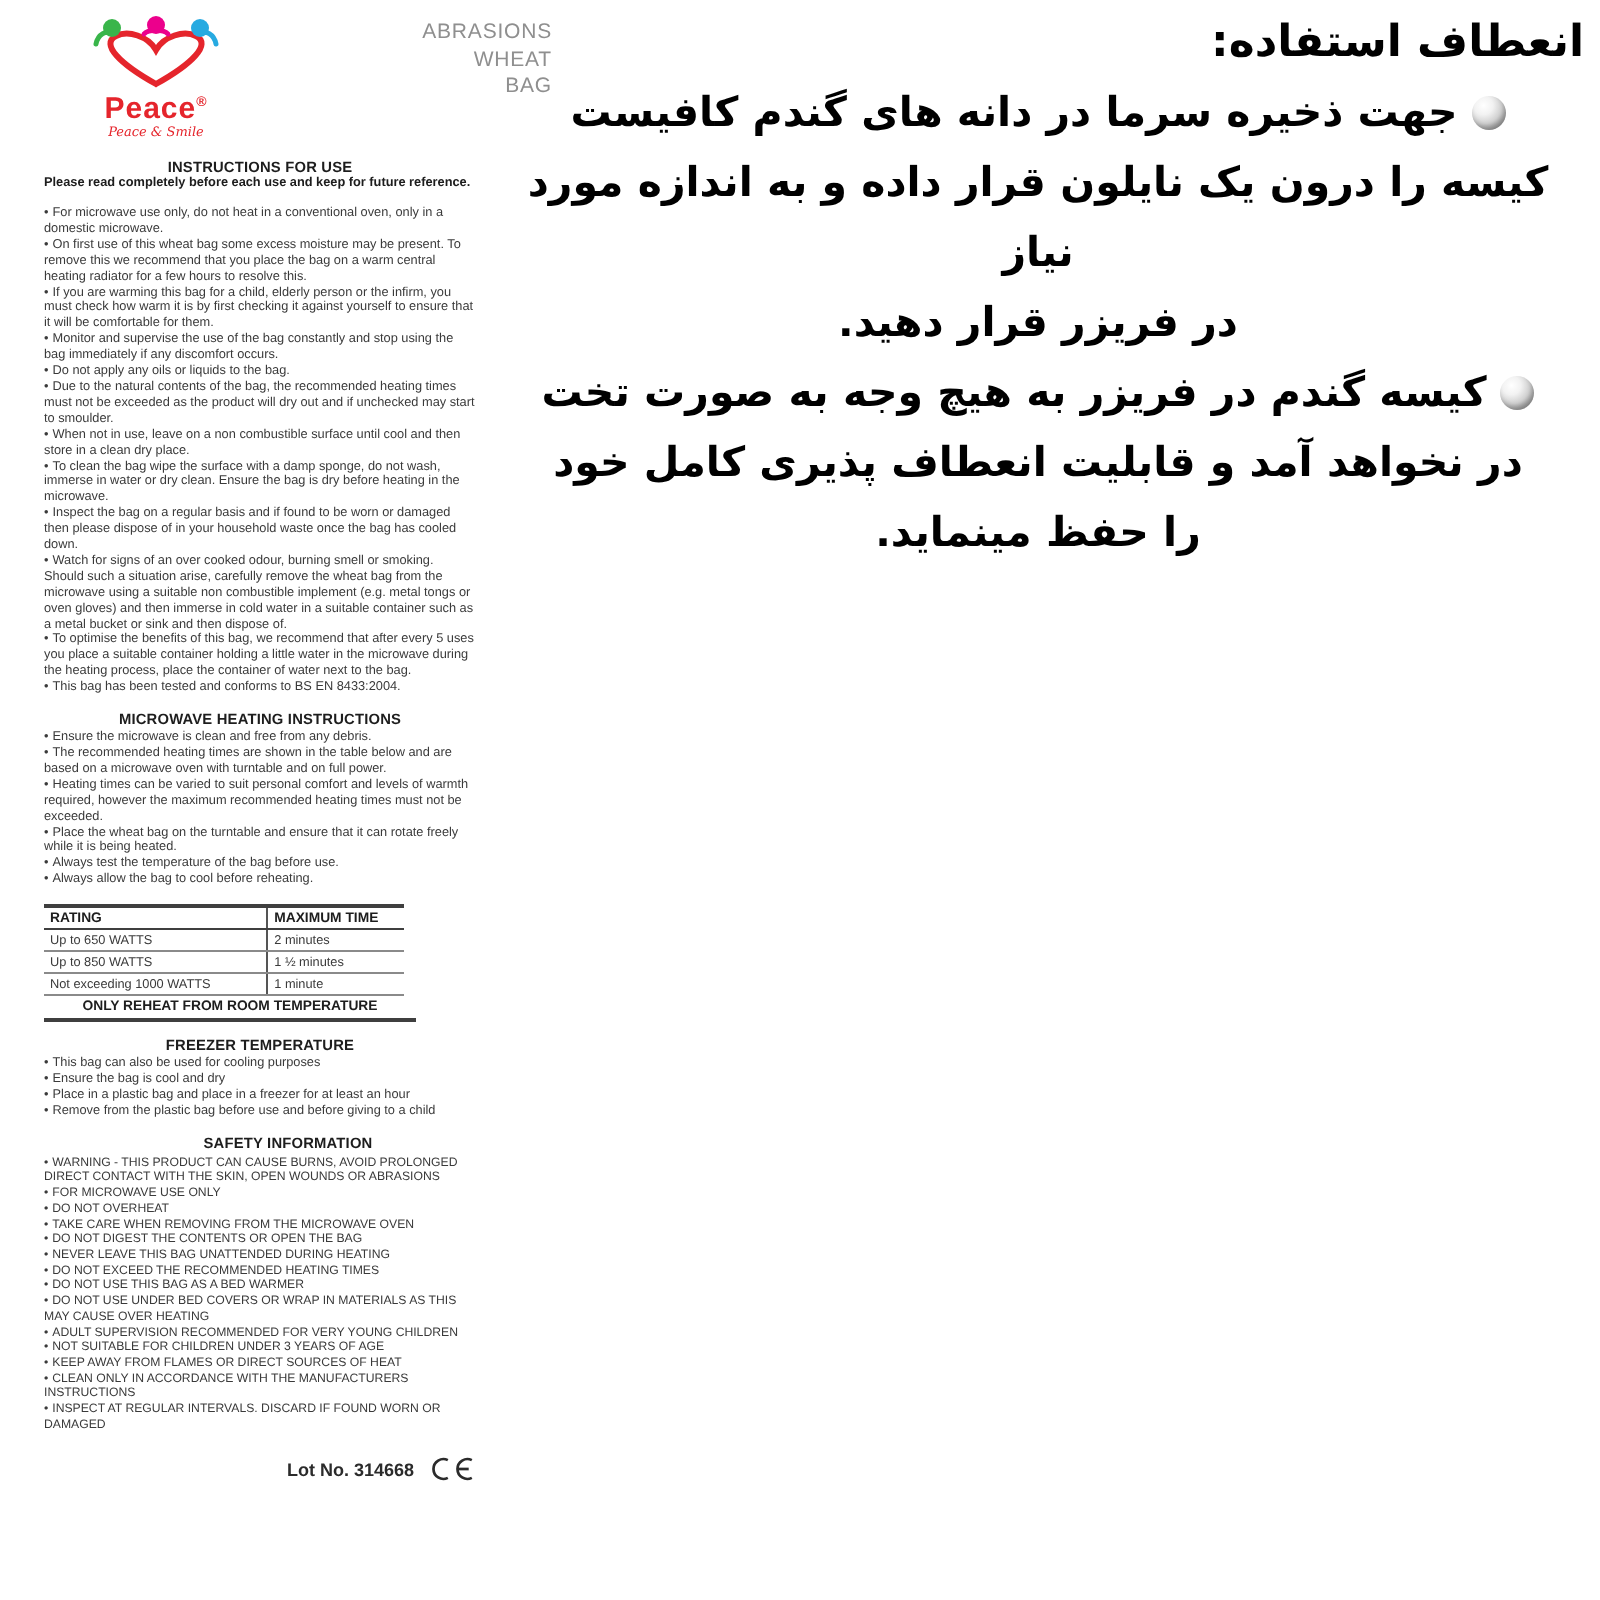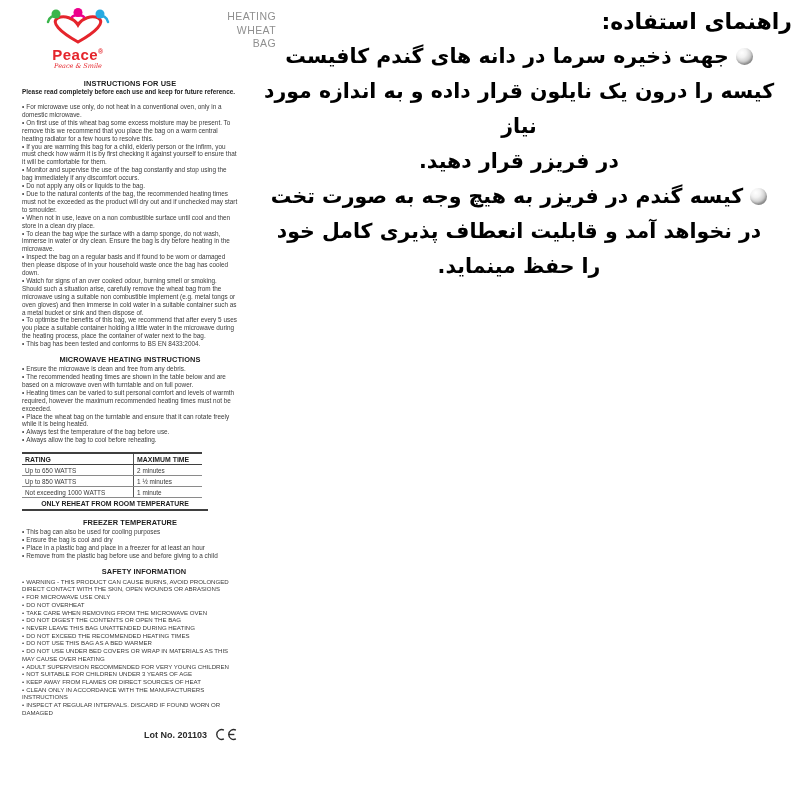--- a/index.html
+++ b/index.html
@@ -196,36 +196,36 @@
 
           <div class="en-li"><span class="dot">•</span><span class="li-text">KEEP AWAY FROM FLAMES OR DIRECT SOURCES OF HEAT</span></div>
 
           <div class="en-li"><span class="dot">•</span><span class="li-text">CLEAN ONLY IN ACCORDANCE WITH THE MANUFACTURERS INSTRUCTIONS</span></div>
 
           <div class="en-li"><span class="dot">•</span><span class="li-text">INSPECT AT REGULAR INTERVALS. DISCARD IF FOUND WORN OR DAMAGED</span></div>
         </div>
     </div>
 
     <div class="lot-row">
-      <span class="lot">Lot No. 201103</span>
+      <span class="lot">Lot No. 314668</span>
       <svg width="24" height="13" viewBox="0 0 46 24" role="img" aria-label="CE">
         <path d="M19,3.5 A9.5,9.5 0 1 0 19,20.5" fill="none" stroke="#2b2b2b" stroke-width="2.6"></path>
         <path d="M42,3.5 A9.5,9.5 0 1 0 42,20.5" fill="none" stroke="#2b2b2b" stroke-width="2.6"></path>
         <path d="M28,12 h11" fill="none" stroke="#2b2b2b" stroke-width="2.6"></path>
       </svg>
     </div>
 
   </div>
 
-  <div class="title-block">HEATING
+  <div class="title-block">ABRASIONS
 WHEAT
 BAG</div>
 
   <div class="fa-col">
-    <div class="fa-title">راهنمای استفاده:</div>
+    <div class="fa-title">انعطاف استفاده:</div>
     <div>
 
 
 
         <div class="fa-p"><span class="sphere"></span><span class="fa-text">جهت ذخیره سرما در دانه های گندم کافیست
 کیسه را درون یک نایلون قرار داده و به اندازه مورد نیاز
 در فریزر قرار دهید.</span></div>
 
 
         <div class="fa-p"><span class="sphere"></span><span class="fa-text">کیسه گندم در فریزر به هیچ وجه به صورت تخت

